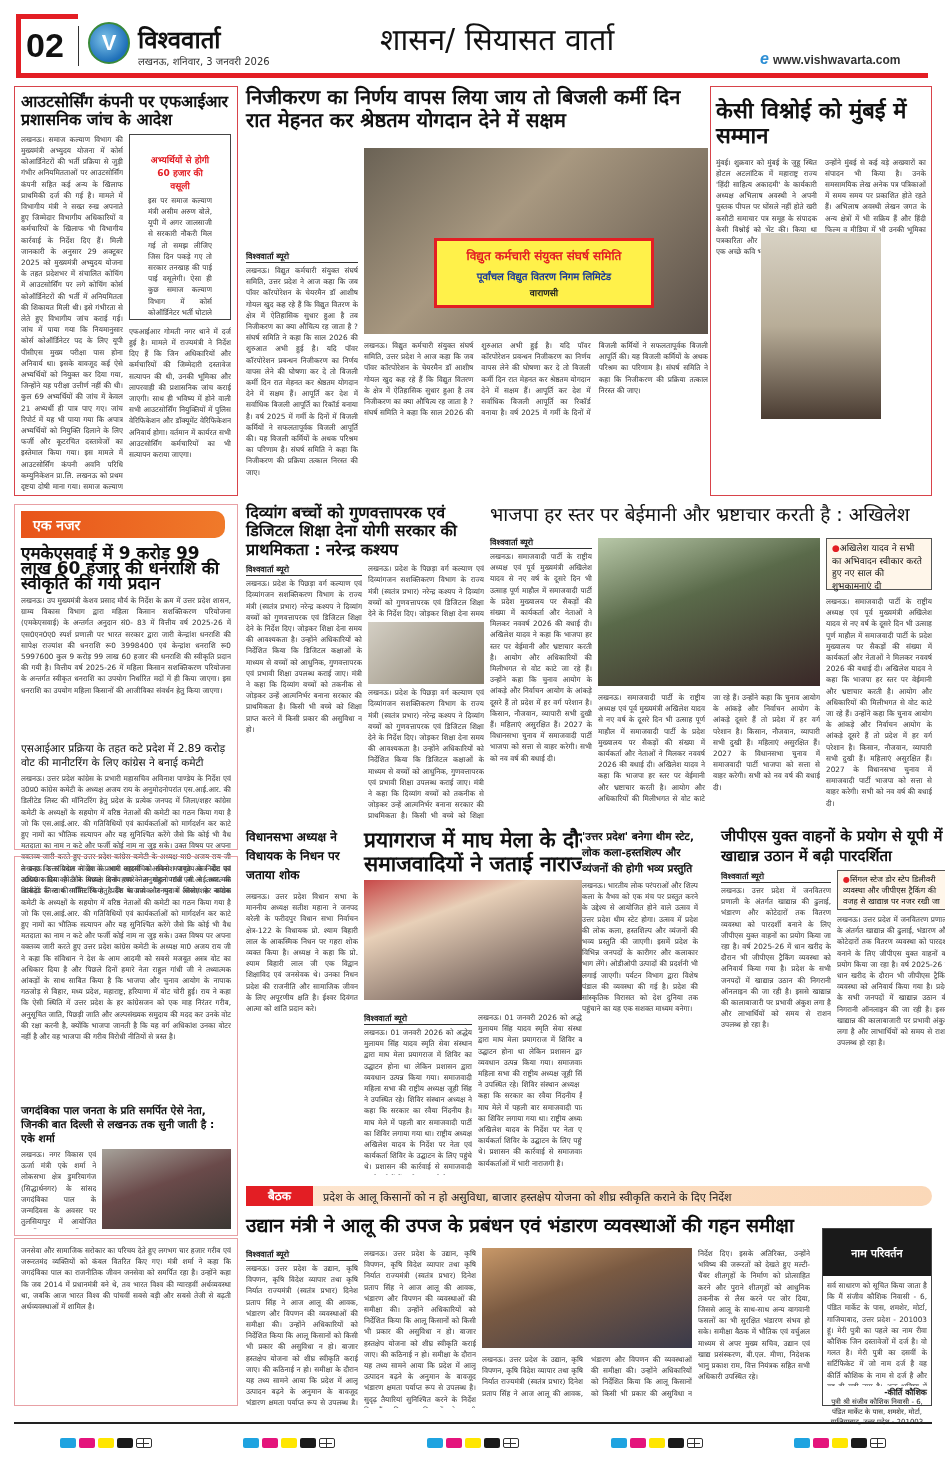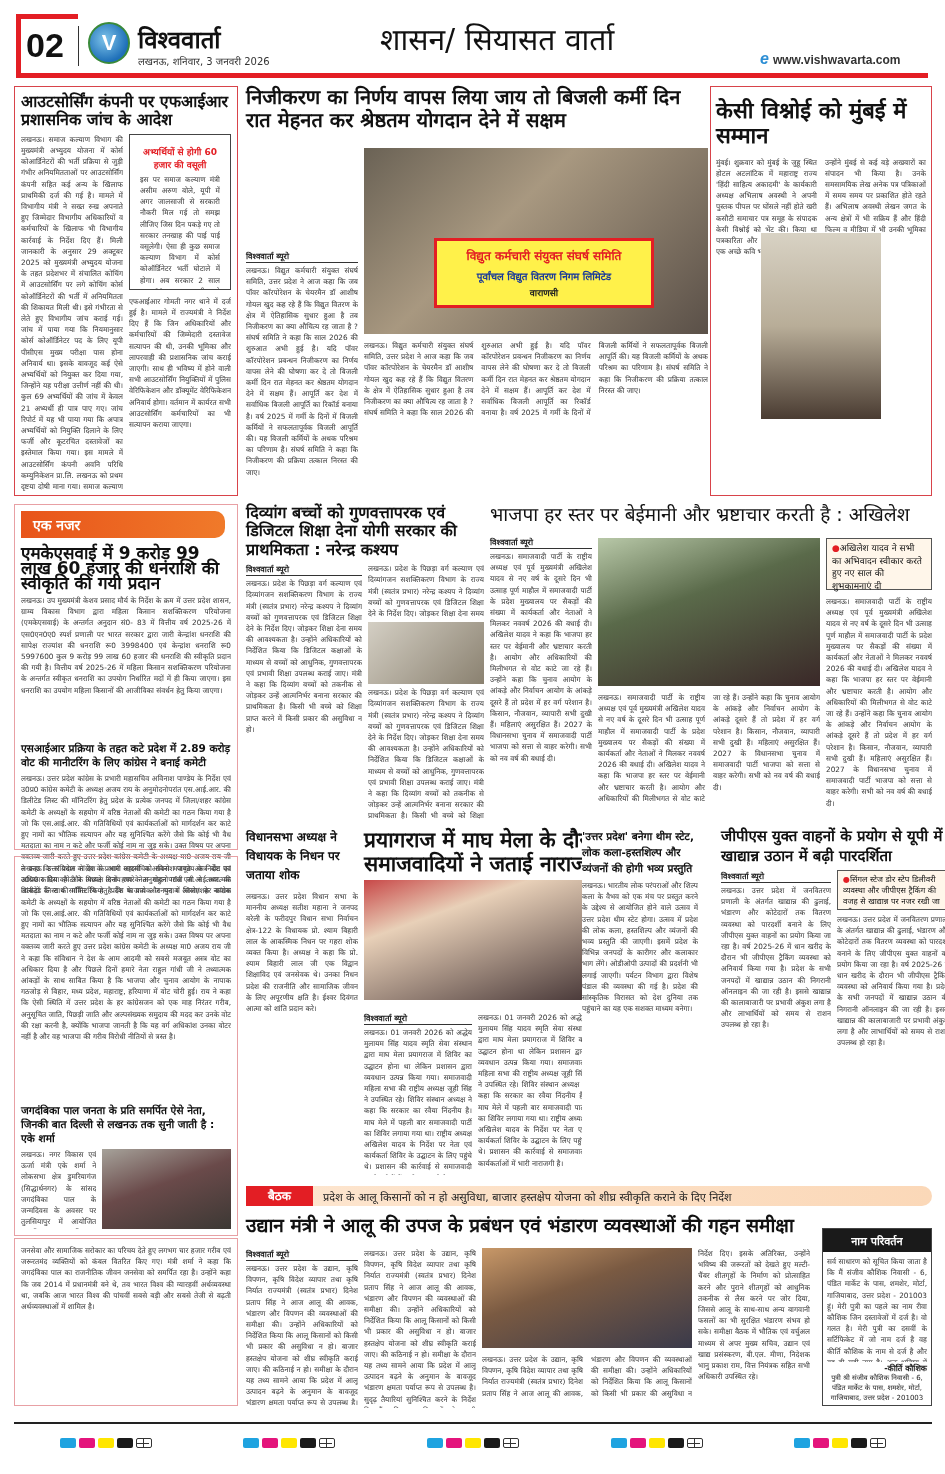--- a/index.html
+++ b/index.html
@@ -22,21 +22,21 @@
 .byline{font-weight:bold;font-size:8px;border-bottom:1px solid #333;padding-bottom:1px;margin-bottom:2px}
 .photo{background:linear-gradient(135deg,#6a6255,#a89880 40%,#5a5048);overflow:hidden}
 .pull{border:1px solid #555;background:#fff6ea;font-size:10px;line-height:14px;padding:3px 5px;color:#111;font-family:"DejaVu Sans",sans-serif}
 .pull .dot{color:#e31e24}
 .orangebar{background:linear-gradient(90deg,#e8541a,#f07a2a);color:#fff;font:bold 14px "DejaVu Sans",sans-serif;padding:4px 12px;border-radius:0 10px 10px 0}
 .cmyk{display:flex;gap:3px;align-items:center}
 .cmyk span{width:16px;height:10px;border-radius:2px;display:inline-block}
 .reg{width:14px;height:10px;border:1px solid #333;border-radius:2px;position:relative}
 .reg:before{content:"";position:absolute;left:6px;top:0;width:1px;height:8px;background:#333}
 .reg:after{content:"";position:absolute;left:0;top:4px;width:12px;height:1px;background:#333}
-.blackhead{background:#1a1a1a;color:#fff;text-align:center;font:bold 11px "DejaVu Sans",sans-serif;padding:4px}
+.blackhead{background:#1a1a1a;color:#fff;text-align:center;font:bold 11px "DejaVu Sans",sans-serif;padding:16px}
 .banner{background:#fff14a;border:3px solid #e31e24;text-align:center;color:#1a3a9a;font-weight:bold}
 </style>
 </head>
 <body>
 
 <div class="abs header">
   <div class="abs redbox"></div>
   <div class="abs pagenum">02</div>
   <div class="abs vbar"></div>
   <div class="abs logo">V</div>
@@ -45,21 +45,21 @@
   <div class="abs section-title">शासन/ सियासत वार्ता</div>
   <div class="abs site"><span class="ie">e</span><span>www.vishwavarta.com</span></div>
   <div class="abs redline"></div>
 </div>
 
 <div class="abs box" style="left:14px;top:86px;width:224px;height:410px;padding:6px">
   <div class="hl" style="font-size:16px;font-weight:bold;margin-bottom:4px">आउटसोर्सिंग कंपनी पर एफआईआर प्रशासनिक जांच के आदेश</div>
   <div style="display:flex;gap:6px">
     <div class="txt" style="width:104px;height:358px">लखनऊ। समाज कल्याण विभाग की मुख्यमंत्री अभ्युदय योजना में कोर्स कोआर्डिनेटरों की भर्ती प्रक्रिया से जुड़ी गंभीर अनियमितताओं पर आउटसोर्सिंग कंपनी सहित कई अन्य के खिलाफ प्राथमिकी दर्ज की गई है। मामले में विभागीय मंत्री ने सख्त रुख अपनाते हुए जिम्मेदार विभागीय अधिकारियों व कर्मचारियों के खिलाफ भी विभागीय कार्रवाई के निर्देश दिए हैं। मिली जानकारी के अनुसार 29 अक्टूबर 2025 को मुख्यमंत्री अभ्युदय योजना के तहत प्रदेशभर में संचालित कोचिंग में आउटसोर्सिंग पर लगे कोचिंग कोर्स कोऑर्डिनेटरों की भर्ती में अनियमितता की शिकायत मिली थी। इसे गंभीरता से लेते हुए विभागीय जांच कराई गई। जांच में पाया गया कि नियमानुसार कोर्स कोऑर्डिनेटर पद के लिए यूपी पीसीएस मुख्य परीक्षा पास होना अनिवार्य था। इसके बावजूद कई ऐसे अभ्यर्थियों को नियुक्त कर दिया गया, जिन्होंने यह परीक्षा उत्तीर्ण नहीं की थी। कुल 69 अभ्यर्थियों की जांच में केवल 21 अभ्यर्थी ही पात्र पाए गए। जांच रिपोर्ट में यह भी पाया गया कि अपात्र अभ्यर्थियों को नियुक्ति दिलाने के लिए फर्जी और कूटरचित दस्तावेजों का इस्तेमाल किया गया। इस मामले में आउटसोर्सिंग कंपनी अवनि परिधि कम्युनिकेशन प्रा.लि. लखनऊ को प्रथम दृष्टया दोषी माना गया। समाज कल्याण विभाग के राज्यमंत्री स्वतंत्र प्रभार असीम अरुण के निर्देश पर मामले की</div>
     <div style="width:104px">
-      <div style="border:1.5px solid #444;padding:10px;height:156px;overflow:hidden">
+      <div style="border:1.5px solid #444;padding:18px;height:186px;overflow:hidden">
         <div style="color:#e31e24;font-weight:bold;font-size:9px;text-align:center;margin-bottom:3px">अभ्यर्थियों से होगी 60 हजार की वसूली</div>
         <div class="txt" style="height:140px">इस पर समाज कल्याण मंत्री असीम अरुण बोले, यूपी में अगर जालसाजी से सरकारी नौकरी मिल गई तो समझ लीजिए जिस दिन पकड़े गए तो सरकार तनखाह की पाई पाई वसूलेगी। ऐसा ही कुछ समाज कल्याण विभाग में कोर्स कोऑर्डिनेटर भर्ती घोटाले में होगा। अब सरकार 2 साल तक 60 हजार रु महीना ले चुके 48 अभ्यर्थियों से वसूली करने जा रही है। इतना ही नहीं भविष्य में दोबारा सर्विस पर कोई जालसाज नौकरी ना पा जाए इसके लिए पुलिस वेरिफिकेशन और डॉक्यूमेंट वेरिफिकेशन करवाने का प्रस्ताव सरकार को भेज दिया गया है। नौकरी में जालसाजी रोकने और इस घोटाले में किस किसपर लटकी है कार्रवाई की तलवार।</div>
       </div>
       <div class="txt" style="height:172px;margin-top:6px">एफआईआर गोमती नगर थाने में दर्ज हुई है। मामले में राज्यमंत्री ने निर्देश दिए हैं कि जिन अधिकारियों और कर्मचारियों की जिम्मेदारी दस्तावेज सत्यापन की थी, उनकी भूमिका और लापरवाही की प्रशासनिक जांच कराई जाएगी। साथ ही भविष्य में होने वाली सभी आउटसोर्सिंग नियुक्तियों में पुलिस वेरिफिकेशन और डॉक्यूमेंट वेरिफिकेशन अनिवार्य होगा। वर्तमान में कार्यरत सभी आउटसोर्सिंग कर्मचारियों का भी सत्यापन कराया जाएगा।</div>
     </div>
   </div>
 </div>
 
 <div class="abs" style="left:246px;top:86px;width:462px;height:410px">
   <div class="hl" style="font-size:20px;font-weight:bold">निजीकरण का निर्णय वापस लिया जाय तो बिजली कर्मी दिन रात मेहनत कर श्रेष्ठतम योगदान देने में सक्षम</div>
@@ -80,21 +80,21 @@
 <div class="abs box" style="left:710px;top:86px;width:222px;height:410px;padding:5px">
   <div class="hl" style="font-size:22px;font-weight:bold;margin:6px 0 8px">केसी विश्नोई को मुंबई में सम्मान</div>
   <div class="abs photo" style="left:50px;top:146px;width:120px;height:186px;background:linear-gradient(180deg,#d8d2c4,#b8ad98 50%,#4a3c32)"></div>
   <div class="txt" style="height:340px;column-count:2;column-gap:8px">मुंबई। शुक्रवार को मुंबई के जुहू स्थित होटल अटलांटिक में महाराष्ट्र राज्य 'हिंदी साहित्य अकादमी' के कार्यकारी अध्यक्ष अभिलाष अवस्थी ने अपनी पुस्तक पीपल पर घोंसले नहीं होते खरी कसौटी समाचार पत्र समूह के संपादक केसी विश्नोई को भेंट की। किया था पत्रकारिता और लेखन के अलावा वे एक अच्छे कवि भी हैं। इसके अतिरिक्त उन्होंने मुंबई से कई बड़े अखबारों का संपादन भी किया है। उनके समसामयिक लेख अनेक पत्र पत्रिकाओं में समय समय पर प्रकाशित होते रहते हैं। अभिलाष अवस्थी लेखन जगत के अन्य क्षेत्रों में भी सक्रिय हैं और हिंदी फिल्म व मीडिया में भी उनकी भूमिका रही है।</div>
 </div>
 
 <div class="abs box" style="left:14px;top:504px;width:224px;height:346px;padding:6px;border-color:#e8a0a4">
   <div class="orangebar" style="width:204px">एक नजर</div>
   <div style="font-size:17px;font-weight:bold;line-height:15px;margin:8px 0 4px;color:#111">एमकेएसवाई में 9 करोड़ 99 लाख 60 हजार की धनराशि की स्वीकृति की गयी प्रदान</div>
   <div class="txt" style="height:140px">लखनऊ। उप मुख्यमंत्री केशव प्रसाद मौर्य के निर्देश के क्रम में उत्तर प्रदेश शासन, ग्राम्य विकास विभाग द्वारा महिला किसान सशक्तिकरण परियोजना (एमकेएसवाई) के अन्तर्गत अनुदान सं0- 83 में वित्तीय वर्ष 2025-26 में एस0एन0ए0 स्पर्श प्रणाली पर भारत सरकार द्वारा जारी केन्द्रांश धनराशि की सापेक्ष राज्यांश की धनराशि रू0 3998400 एवं केन्द्रांश धनराशि रू0 5997600 कुल 9 करोड़ 99 लाख 60 हजार की धनराशि की स्वीकृति प्रदान की गयी है। वित्तीय वर्ष 2025-26 में महिला किसान सशक्तिकरण परियोजना के अन्तर्गत स्वीकृत धनराशि का उपयोग निर्धारित मदों में ही किया जाएगा। इस धनराशि का उपयोग महिला किसानों की आजीविका संवर्धन हेतु किया जाएगा।</div>
-  <div style="font-size:10.5px;font-weight:bold;line-height:14px;margin:6px 0 4px;color:#111">एसआईआर प्रक्रिया के तहत कटे प्रदेश में 2.89 करोड़ वोट की मानीटरिंग के लिए कांग्रेस ने बनाई कमेटी</div>
+  <div style="font-size:10.5px;font-weight:normal;line-height:14px;margin:6px 0 4px;color:#111">एसआईआर प्रक्रिया के तहत कटे प्रदेश में 2.89 करोड़ वोट की मानीटरिंग के लिए कांग्रेस ने बनाई कमेटी</div>
   <div class="txt" style="height:124px">लखनऊ। उत्तर प्रदेश कांग्रेस के प्रभारी महासचिव अविनाश पाण्डेय के निर्देश एवं उ0प्र0 कांग्रेस कमेटी के अध्यक्ष अजय राय के अनुमोदनोपरांत एस.आई.आर. की डिलीटेड लिस्ट की मॉनिटरिंग हेतु प्रदेश के प्रत्येक जनपद में जिला/शहर कांग्रेस कमेटी के अध्यक्षों के सहयोग में वरिष्ठ नेताओं की कमेटी का गठन किया गया है जो कि एस.आई.आर. की गतिविधियों एवं कार्यकर्ताओं को मार्गदर्शन कर काटे हुए नामों का भौतिक सत्यापन और यह सुनिश्चित करेंगे जैसे कि कोई भी वैध मतदाता का नाम न कटे और फर्जी कोई नाम ना जुड़ सके। उक्त विषय पर अपना वक्तव्य जारी करते हुए उत्तर प्रदेश कांग्रेस कमेटी के अध्यक्ष मा0 अजय राय जी ने कहा कि संविधान ने देश के आम आदमी को सबसे मजबूत अस्त्र वोट का अधिकार दिया है और पिछले दिनों हमारे नेता राहुल गांधी जी ने तथ्यात्मक आंकड़ों के साथ साबित किया है कि भाजपा और चुनाव आयोग के नापाक गठजोड़ से बिहार, मध्य प्रदेश, महाराष्ट्र, हरियाणा में वोट चोरी हुई। राय ने कहा कि ऐसी स्थिति में उत्तर प्रदेश के हर कांग्रेसजन को एक माह निरंतर गरीब, अनुसूचित जाति, पिछड़ी जाति और अल्पसंख्यक समुदाय की मदद कर उनके वोट की रक्षा करनी है, क्योंकि भाजपा जानती है कि यह वर्ग अधिकांश उनका वोटर नहीं है और वह भाजपा की गरीब विरोधी नीतियों से त्रस्त है।</div>
 </div>
 
 <div class="abs box" style="left:14px;top:856px;width:224px;height:380px;padding:6px;border-color:#e8a0a4">
   <div class="txt" style="height:236px">लखनऊ। उत्तर प्रदेश कांग्रेस के प्रभारी महासचिव अविनाश पाण्डेय के निर्देश एवं उ0प्र0 कांग्रेस कमेटी के अध्यक्ष अजय राय के अनुमोदनोपरांत एस.आई.आर. की डिलीटेड लिस्ट की मॉनिटरिंग हेतु प्रदेश के प्रत्येक जनपद में जिला/शहर कांग्रेस कमेटी के अध्यक्षों के सहयोग में वरिष्ठ नेताओं की कमेटी का गठन किया गया है जो कि एस.आई.आर. की गतिविधियों एवं कार्यकर्ताओं को मार्गदर्शन कर काटे हुए नामों का भौतिक सत्यापन और यह सुनिश्चित करेंगे जैसे कि कोई भी वैध मतदाता का नाम न कटे और फर्जी कोई नाम ना जुड़ सके। उक्त विषय पर अपना वक्तव्य जारी करते हुए उत्तर प्रदेश कांग्रेस कमेटी के अध्यक्ष मा0 अजय राय जी ने कहा कि संविधान ने देश के आम आदमी को सबसे मजबूत अस्त्र वोट का अधिकार दिया है और पिछले दिनों हमारे नेता राहुल गांधी जी ने तथ्यात्मक आंकड़ों के साथ साबित किया है कि भाजपा और चुनाव आयोग के नापाक गठजोड़ से बिहार, मध्य प्रदेश, महाराष्ट्र, हरियाणा में वोट चोरी हुई। राय ने कहा कि ऐसी स्थिति में उत्तर प्रदेश के हर कांग्रेसजन को एक माह निरंतर गरीब, अनुसूचित जाति, पिछड़ी जाति और अल्पसंख्यक समुदाय की मदद कर उनके वोट की रक्षा करनी है, क्योंकि भाजपा जानती है कि यह वर्ग अधिकांश उनका वोटर नहीं है और वह भाजपा की गरीब विरोधी नीतियों से त्रस्त है।</div>
   <div style="font-size:10.5px;font-weight:bold;line-height:14px;margin:4px 0;color:#111">जगदंबिका पाल जनता के प्रति समर्पित ऐसे नेता, जिनकी बात दिल्ली से लखनऊ तक सुनी जाती है : एके शर्मा</div>
   <div style="display:flex;gap:6px">
     <div class="txt" style="width:76px;height:80px">लखनऊ। नगर विकास एवं ऊर्जा मंत्री एके शर्मा ने लोकसभा क्षेत्र डुमरियागंज (सिद्धार्थनगर) के सांसद जगदंबिका पाल के जन्मदिवस के अवसर पर तुलसियापुर में आयोजित जन्मदिवस अभिनन्दन समारोह में प्रतिभाग किया। इस अवसर पर</div>
     <div class="photo" style="width:130px;height:80px;background:linear-gradient(160deg,#a6a29a,#6a4a4a 45%,#3c3834)"></div>
   </div>

